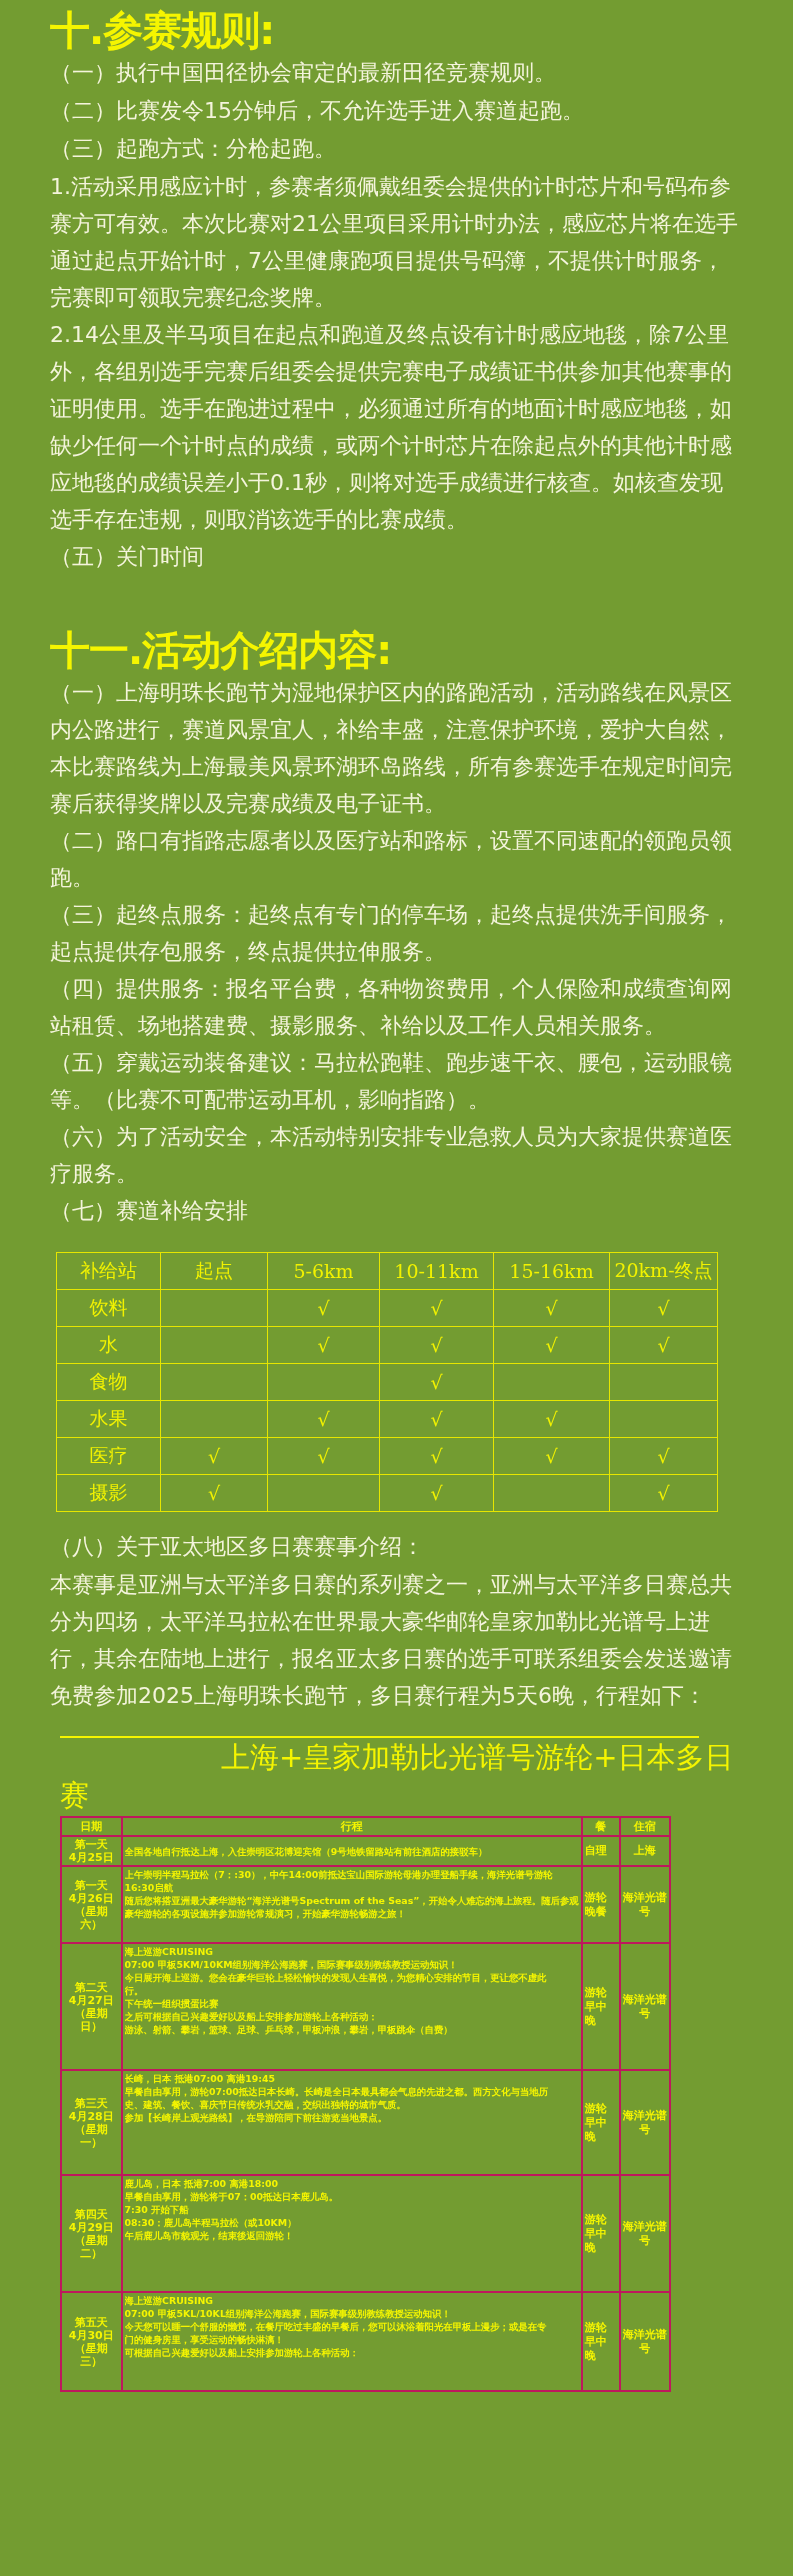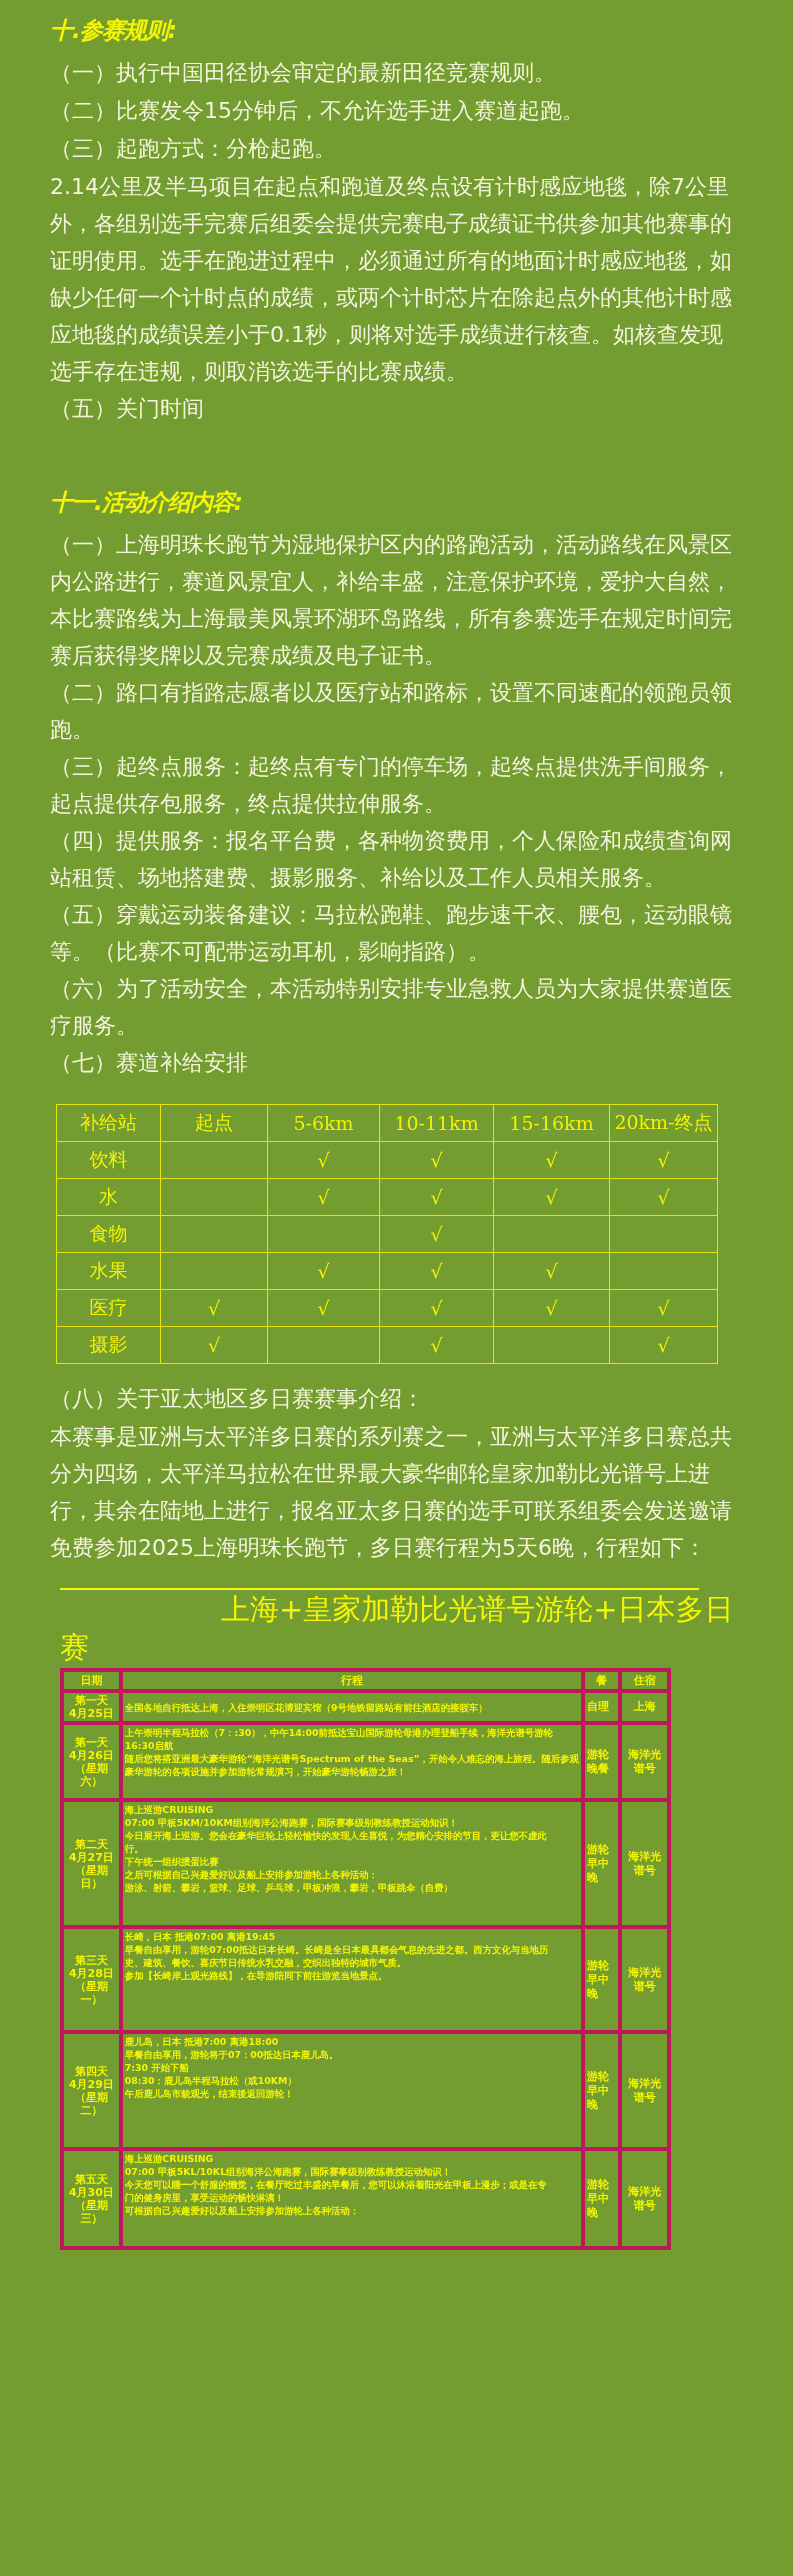--- a/index.html
+++ b/index.html
@@ -5,22 +5,22 @@
   html, body { margin:0; padding:0; }
   body {
     width: 793px; height: 2576px; overflow: hidden;
     background: #739c31;
     font-family: "DejaVu Sans", "Liberation Sans", sans-serif;
     color: #f4f4dc;
     position: relative;
   }
   .wrap { position:absolute; left:50px; top:0; width:694px; }
   .h1 {
-    color:#f5f500; font-weight:bold; font-size:23px; letter-spacing:-1px;
-    line-height:48px; margin:6px 0 0 0;font-style:italic;
+    color:#f5f500; font-weight:bold; font-size:40px; letter-spacing:-1px;
+    line-height:48px; margin:6px 0 0 0;
   }
   .sub { font-size:22px; line-height:38px; margin:0; white-space:nowrap; }
   .para { font-size:22px; line-height:37px; margin:0; }
   .gap { height:50px; }
 
   
   table.supply {
     border-collapse: collapse; margin: 22px 0 0 6px; width: 662px;
     color:#f2f200; font-family:"DejaVu Serif", "Liberation Serif", serif;
   }
@@ -34,38 +34,39 @@
   .itin-title-line { height:2px; background:#f5f500; width:639px; margin:22px 0 0 10px; }
   .itin-title {
     color:#f5f500; font-size:29px; line-height:38px; margin:0 0 0 10px;
     width:684px; text-indent:161px;
   }
   table.itin {
     border-collapse: collapse; margin: 2px 0 0 10px; width:611px;
     color:#f5f500; font-weight:bold;
   }
   table.itin td {
-    border: 4px solid #be185d; font-size:9.4px; line-height:13px;
+    border: 2px solid #be185d; font-size:9.4px; line-height:13px;
     vertical-align: middle; padding:1px 2px;margin-top:36px;
   }
   table.itin .day { width:58px; text-align:center; font-size:11px; line-height:13px; }
   table.itin .meal { width:34px; text-align:left; font-size:11px; line-height:14px; }
   table.itin .stay { width:48px; text-align:center; font-size:11px; line-height:14px; }
   table.itin .head td { text-align:center; font-size:11px; height:15px; }
   .itin-lines div { white-space: nowrap; overflow:hidden; }
 </style>
 </head>
 <body>
 
 <div class="wrap">
 
   <h2 class="h1">十.参赛规则:</h2>
   <p class="sub">（一）执行中国田径协会审定的最新田径竞赛规则。</p>
   <p class="sub">（二）比赛发令15分钟后，不允许选手进入赛道起跑。</p>
   <p class="sub">（三）起跑方式：分枪起跑。</p>
+  <p class="para">1.活动采用感应计时，参赛者须佩戴组委会提供的计时芯片和号码布参赛方可有效。本次比赛对21公里项目采用计时办法，感应芯片将在选手通过起点开始计时，7公里健康跑项目提供号码簿，不提供计时服务，完赛即可领取完赛纪念奖牌。</p>
   <p class="para">2.14公里及半马项目在起点和跑道及终点设有计时感应地毯，除7公里外，各组别选手完赛后组委会提供完赛电子成绩证书供参加其他赛事的证明使用。选手在跑进过程中，必须通过所有的地面计时感应地毯，如缺少任何一个计时点的成绩，或两个计时芯片在除起点外的其他计时感应地毯的成绩误差小于0.1秒，则将对选手成绩进行核查。如核查发现选手存在违规，则取消该选手的比赛成绩。</p>
   <p class="sub">（五）关门时间</p>
 
   <div class="gap"></div>
 
   <h2 class="h1" style="margin-top:0">十一.活动介绍内容:</h2>
   <p class="para">（一）上海明珠长跑节为湿地保护区内的路跑活动，活动路线在风景区内公路进行，赛道风景宜人，补给丰盛，注意保护环境，爱护大自然，本比赛路线为上海最美风景环湖环岛路线，所有参赛选手在规定时间完赛后获得奖牌以及完赛成绩及电子证书。</p>
   <p class="para">（二）路口有指路志愿者以及医疗站和路标，设置不同速配的领跑员领跑。</p>
   <p class="para">（三）起终点服务：起终点有专门的停车场，起终点提供洗手间服务，起点提供存包服务，终点提供拉伸服务。</p>
   <p class="para">（四）提供服务：报名平台费，各种物资费用，个人保险和成绩查询网站租赁、场地搭建费、摄影服务、补给以及工作人员相关服务。</p>

